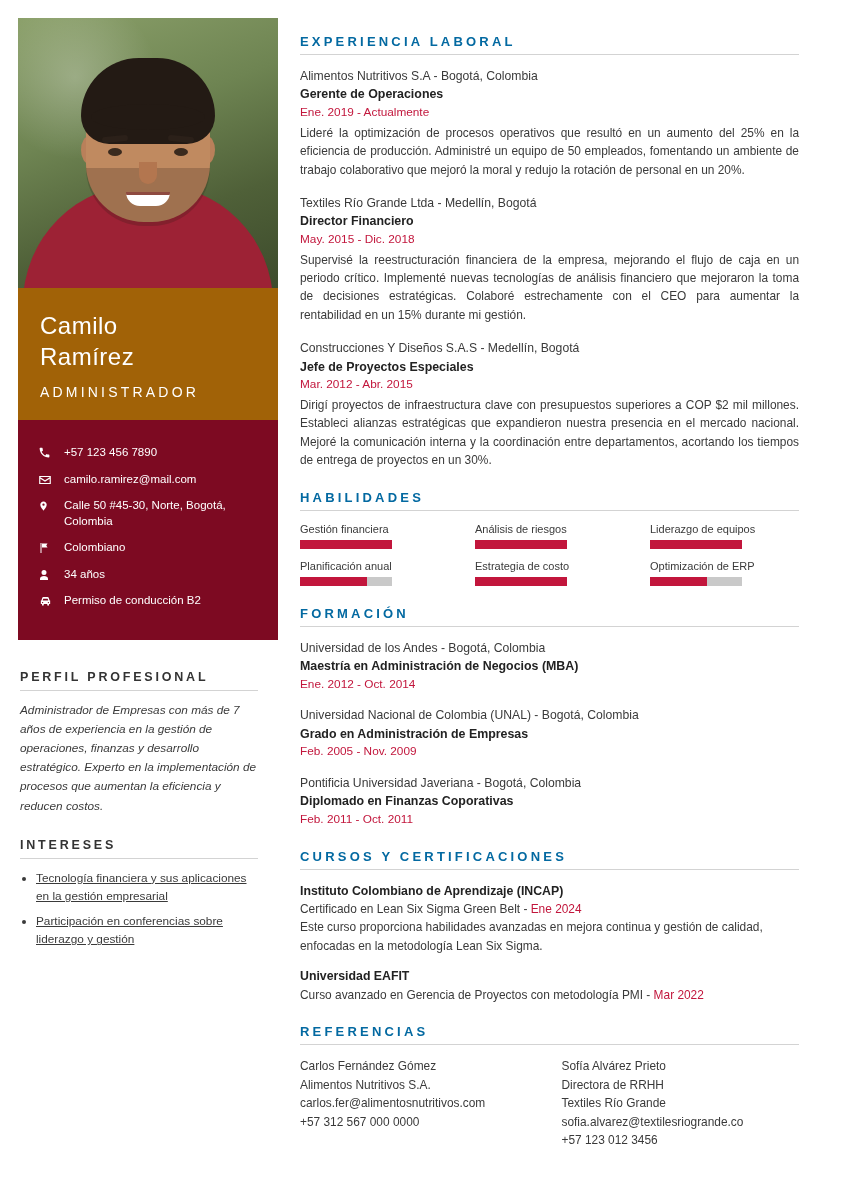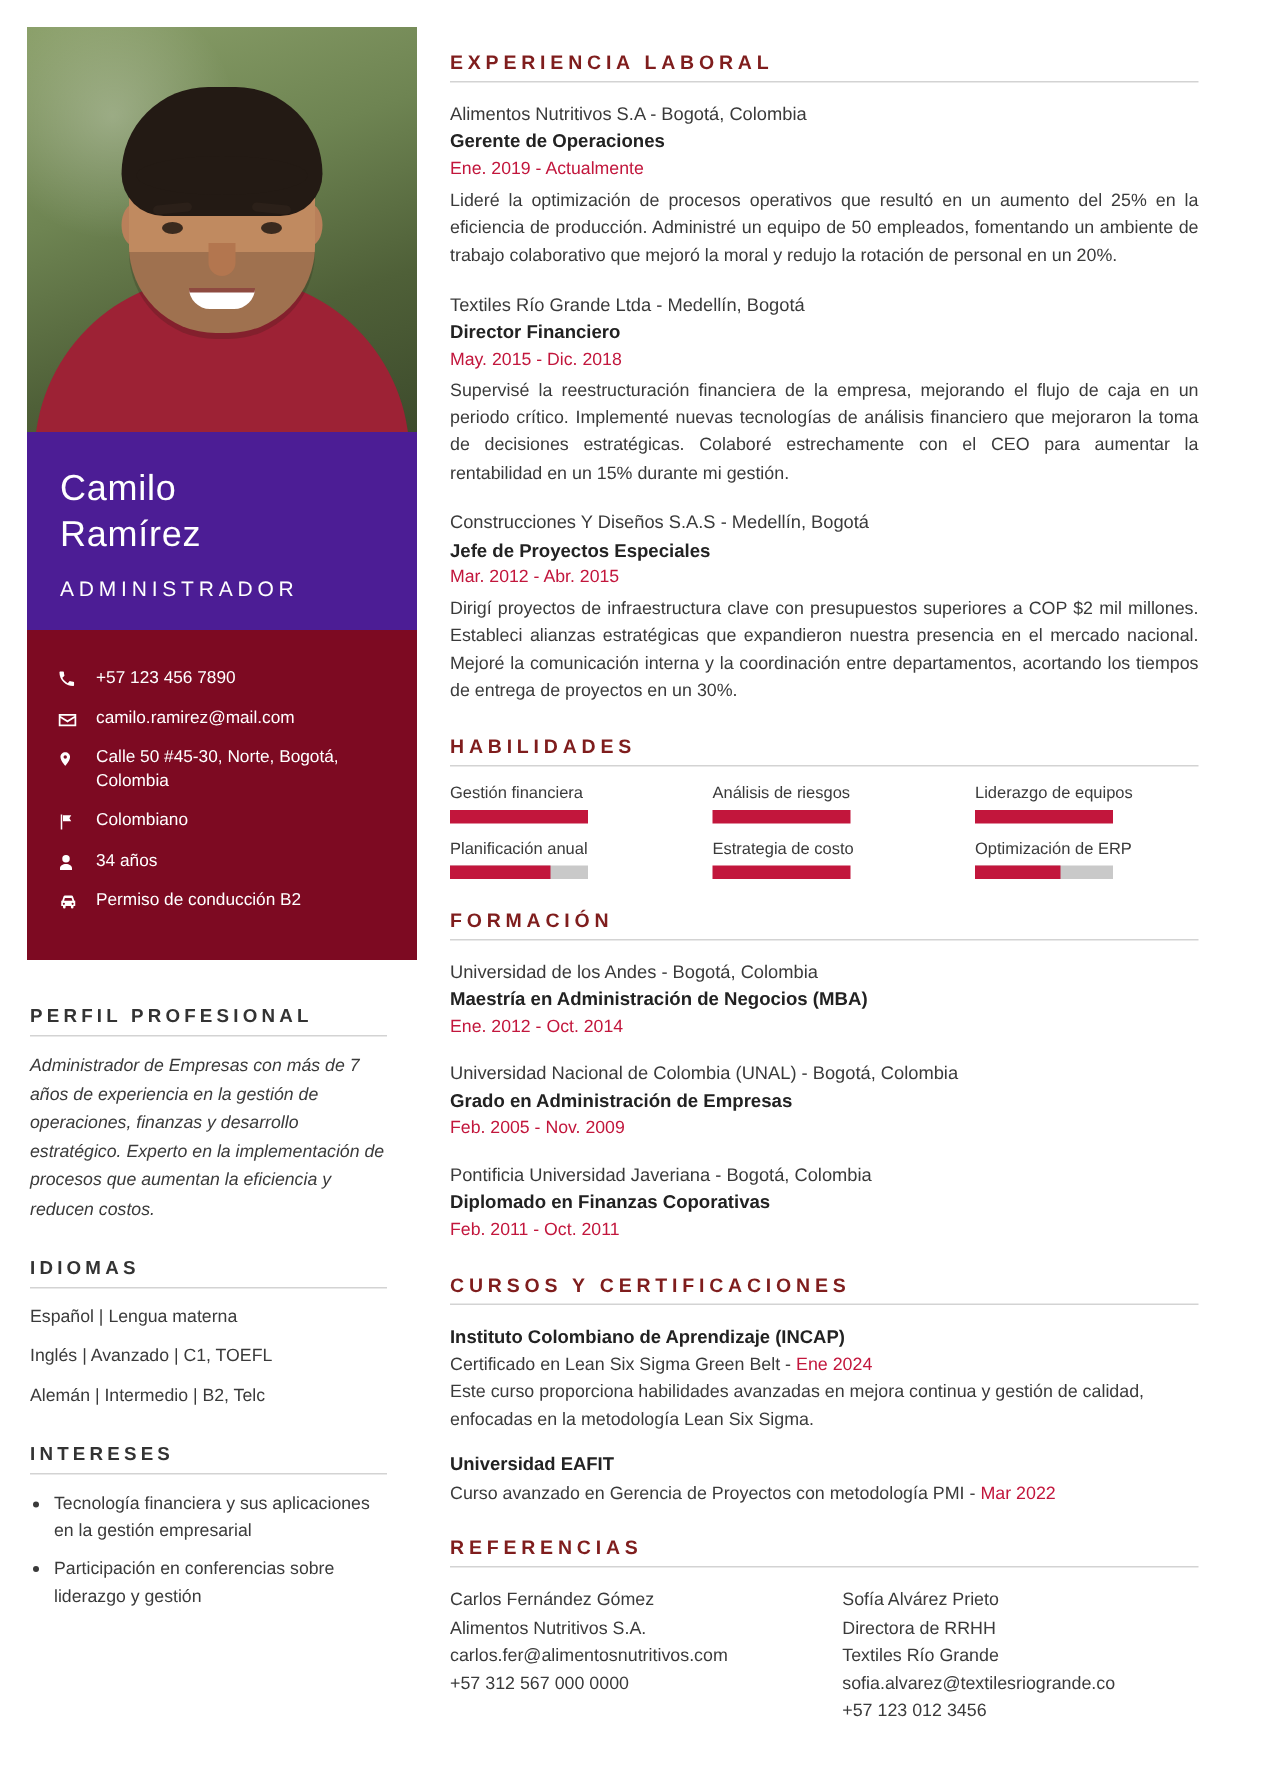--- a/index.html
+++ b/index.html
@@ -110,21 +110,21 @@
   }
   .p-beard {
     position: absolute; left: 50%; transform: translateX(-50%);
     top: 150px; width: 124px; height: 58px;
     border-radius: 0 0 58px 58px;
     background: rgba(40,28,20,0.22);
   }
 
   .name-block {
     width: 260px;
-    background: #4c1d95;
+    background: #a16207;
     color: #ffffff;
     padding: 22px 22px 20px 22px;
   }
   .name-line {
     font-size: 24px;
     font-weight: 400;
     letter-spacing: 0.5px;
     line-height: 1.3;
   }
   .job-title {
@@ -182,32 +182,32 @@
     margin: 9px 0;
     color: #3a3a3a;
   }
   .interest-list {
     margin: 6px 0 0 0;
     padding-left: 16px;
     font-size: 11.8px;
     line-height: 1.55;
     color: #3a3a3a;
   }
-  .interest-list li { margin-bottom: 7px; }
+  .interest-list li { margin-bottom: 7px; text-decoration: underline; }
 
   
   .right-col {
     flex: 1;
     padding: 34px 42px 20px 22px;
   }
   .rsec-title {
     font-size: 13px;
     letter-spacing: 3.2px;
     font-weight: 700;
-    color: #7f1d1d;
+    color: #0369a1;
     margin: 0 0 5px 0;
   }
   .rsec-rule {
     height: 1px;
     background: #d3d3d3;
     margin-bottom: 12px;
   }
   .rsec { margin-bottom: 20px; }
 
   .job { margin-bottom: 15px; }
@@ -373,27 +373,20 @@
     </div>
 
     <div class="left-body">
 
       <div>
         <div class="lsec-title">PERFIL PROFESIONAL</div>
         <div class="lsec-rule"></div>
         <div class="lsec-text">Administrador de Empresas con más de 7 años de experiencia en la gestión de operaciones, finanzas y desarrollo estratégico. Experto en la implementación de procesos que aumentan la eficiencia y reducen costos.</div>
       </div>
 
-      <div>
-        <div class="lsec-title">IDIOMAS</div>
-        <div class="lsec-rule"></div>
-        <div class="lang-item">Español | Lengua materna</div>
-        <div class="lang-item">Inglés | Avanzado | C1, TOEFL</div>
-        <div class="lang-item">Alemán | Intermedio | B2, Telc</div>
-      </div>
 
       <div>
         <div class="lsec-title">INTERESES</div>
         <div class="lsec-rule"></div>
         <ul class="interest-list">
           <li>Tecnología financiera y sus aplicaciones en la gestión empresarial</li>
           <li>Participación en conferencias sobre liderazgo y gestión</li>
         </ul>
       </div>
 

